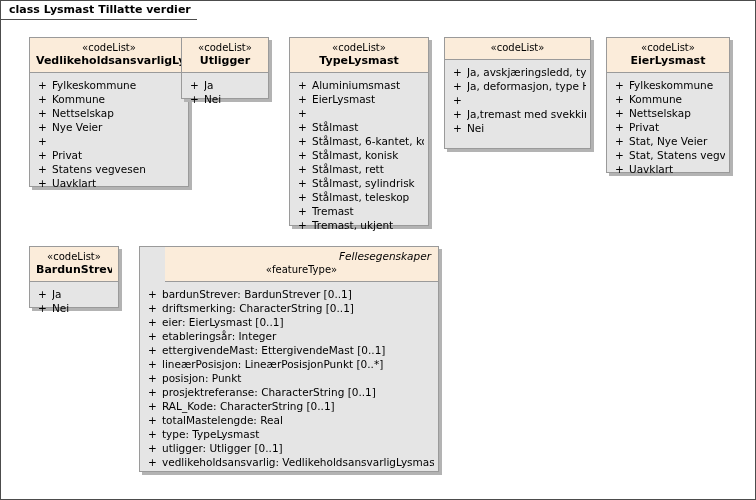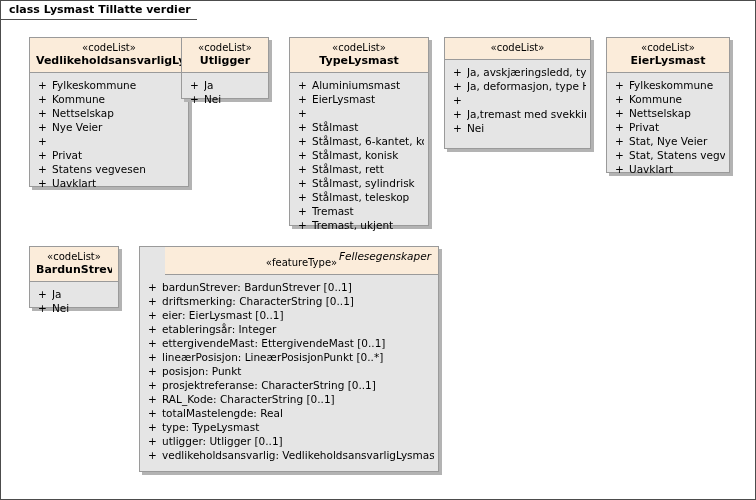--- a/index.html
+++ b/index.html
@@ -125,21 +125,21 @@
     box-sizing: border-box;
     color: #000000;
   }
   .uml-box .attr-text {
     flex: 1 1 auto;
     overflow: hidden;
   }
 
   
   .uml-box.has-package .box-header {
-    padding-top: 10px;
+    padding-top: 17px;
     margin-left: 25px;
   }
 </style>
 </head>
 <body>
 
 <div id="canvas">
 
   <div class="title-tab">
     <div class="tab-body">

